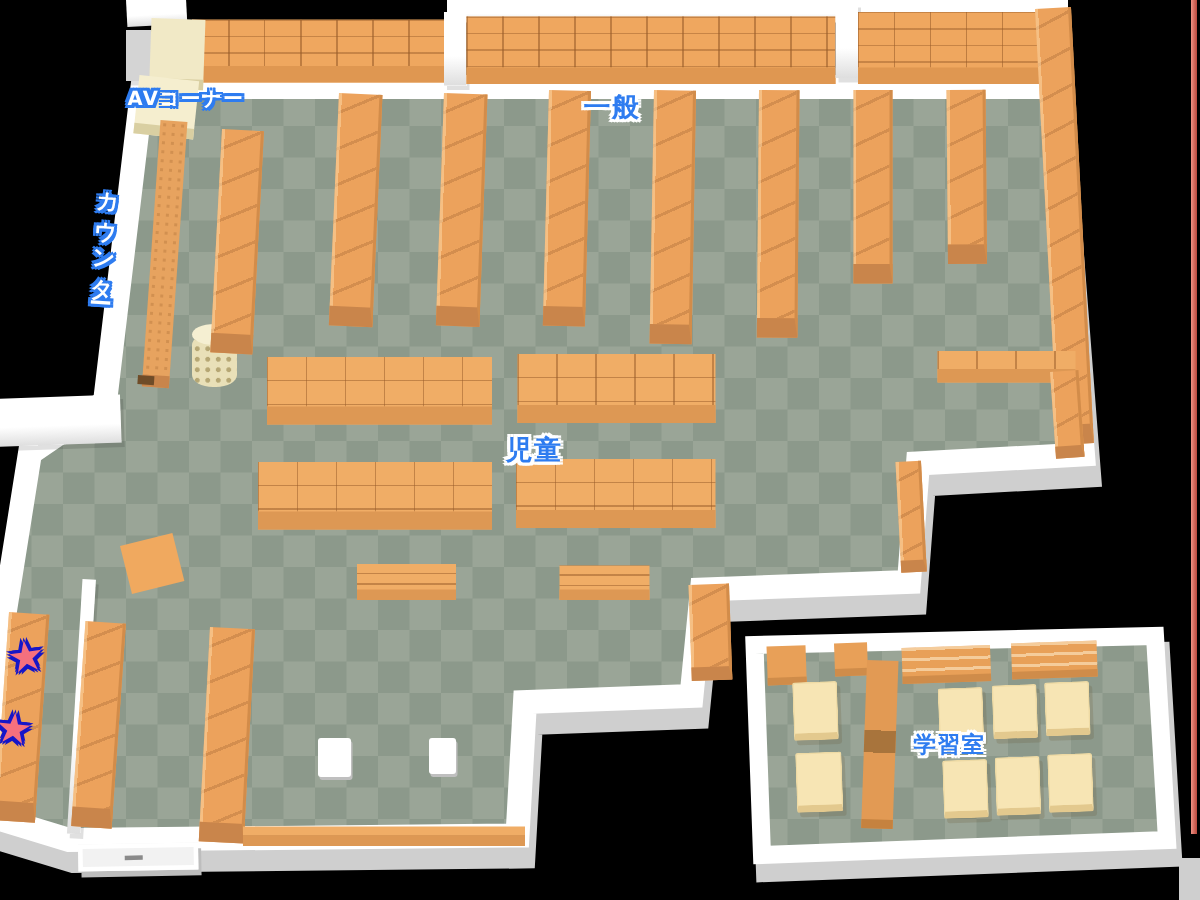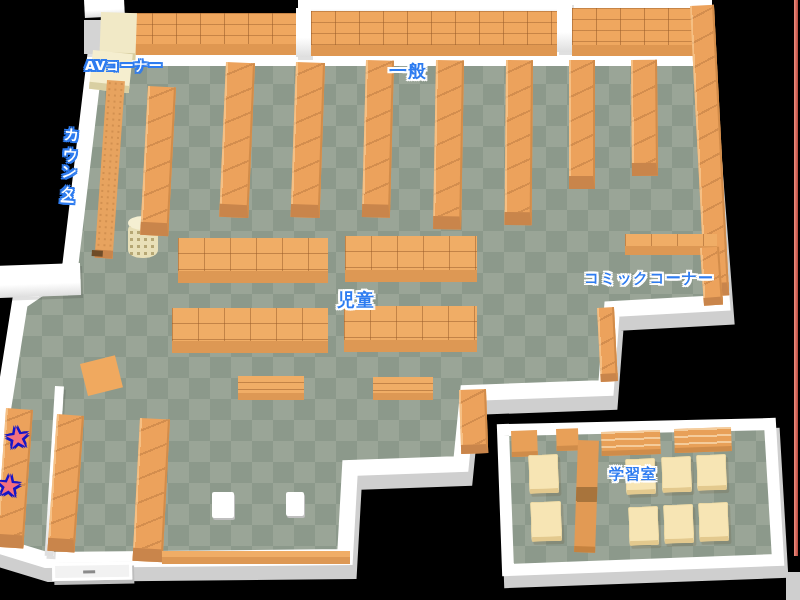--- a/index.html
+++ b/index.html
@@ -138,16 +138,15 @@
     <div class="edge" style="left:794px;top:0;width:4px;height:556px;"></div>
     <div style="left:786px;top:572px;width:14px;height:28px;background:#cfcfcf;"></div>
 
     <span class="star" style="left:3px;top:426px;transform:rotate(-8deg);">★</span>
     <span class="star" style="left:-2px;top:471px;transform:rotate(6deg);">★</span>
 
     <span class="lbl inv" style="left:85px;top:57px;font-size:13px;">AVコーナー</span>
     <span class="lbl inv vert" style="left:63px;top:117px;font-size:15px;transform:rotate(4deg);">カウンター</span>
     <span class="lbl" style="left:389px;top:59px;font-size:18px;">一般</span>
     <span class="lbl" style="left:337px;top:288px;font-size:18px;">児童</span>
-    <span class="lbl" style="left:584px;top:269px;font-size:15px;">コミックコーナー</span>
-    <span class="lbl" style="left:609px;top:465px;font-size:15px;font-family:Liberation Mono, monospace;">学習室</span>
+    <span class="lbl" style="left:609px;top:487px;font-size:15px;font-family:Liberation Mono, monospace;">学習室</span>
   </div>
 </div>
 
 </body></html>

